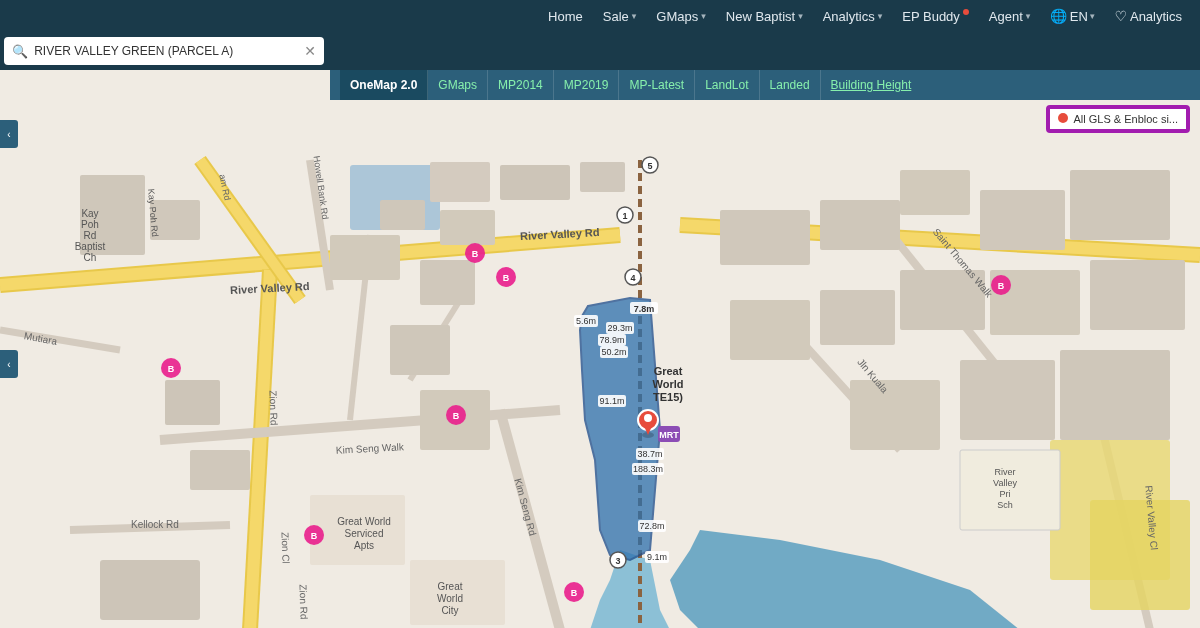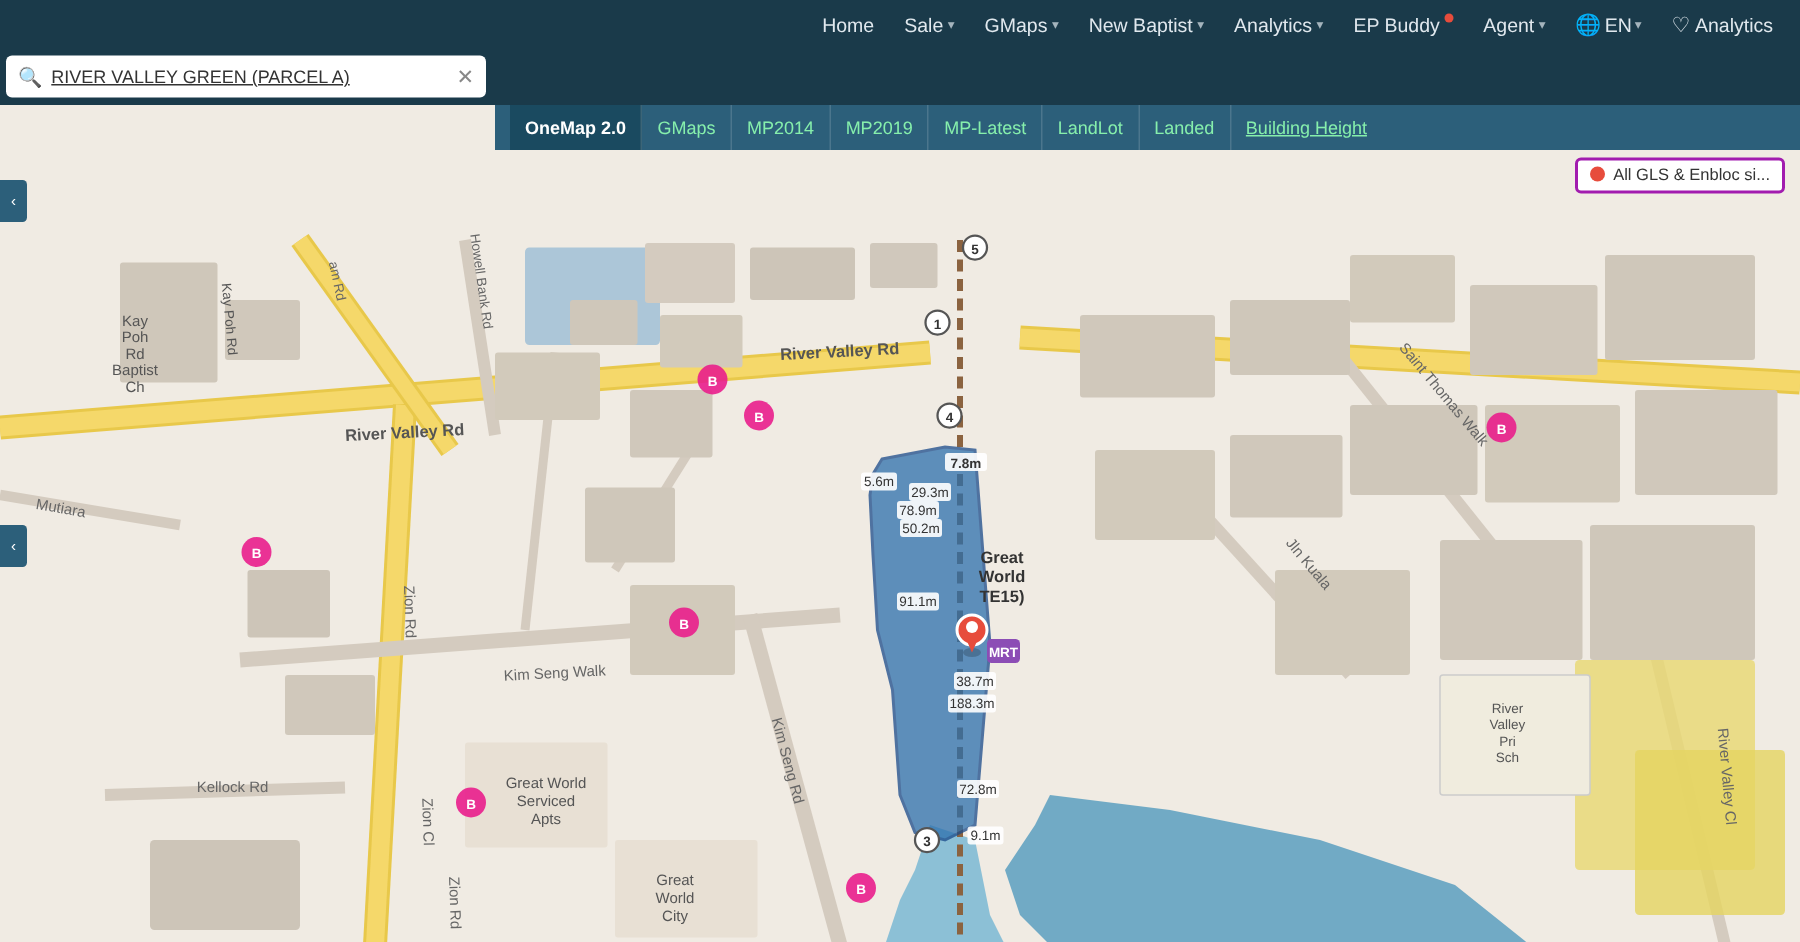--- a/index.html
+++ b/index.html
@@ -63,21 +63,20 @@
       gap: 6px;
     }
     #search-icon-span { color: #888; font-size: 13px; }
     #search-input-field {
       border: none;
       outline: none;
       font-size: 12px;
       color: #333;
       width: 250px;
       background: transparent;
-      text-decoration: underline;
     }
     #search-clear {
       color: #888;
       font-size: 14px;
       cursor: pointer;
       margin-left: auto;
     }
 
     
     #map-tools-row {
@@ -110,21 +109,21 @@
       font-weight: bold;
       justify-content: flex-end;
     }
 
     
     #gls-btn {
       position: absolute;
       top: 105px;
       right: 10px;
       background: white;
-      border: 2px solid #a21caf;
+      border: 4px solid #a21caf;
       border-radius: 4px;
       padding: 4px 8px;
       font-size: 11px;
       color: #333;
       cursor: pointer;
       z-index: 97;
       display: flex;
       align-items: flex-start;
       gap: 5px;
     }

